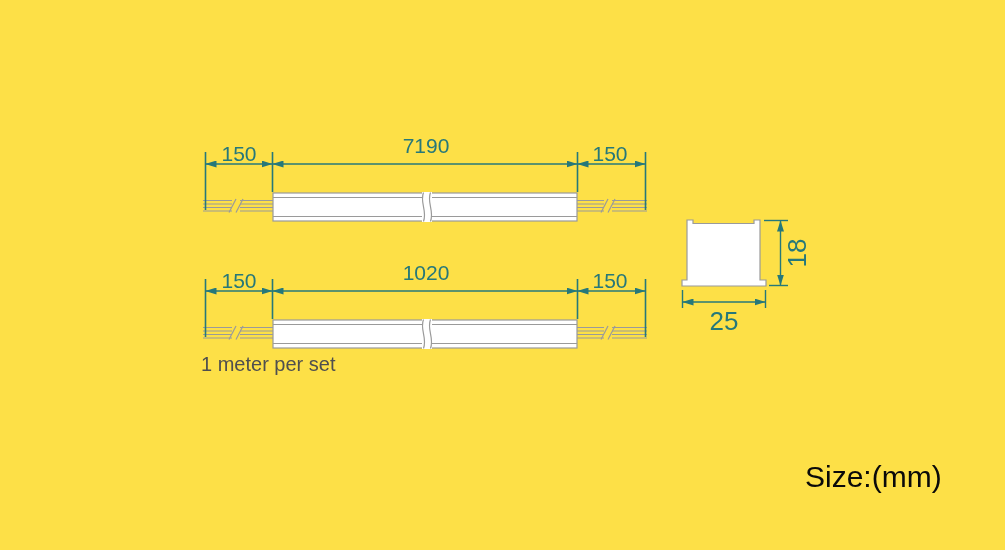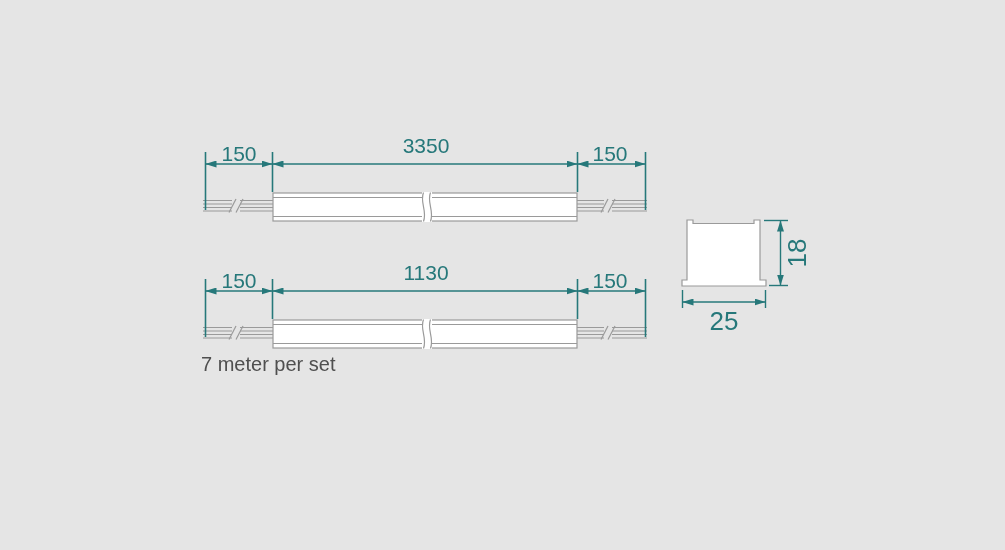--- a/index.html
+++ b/index.html
@@ -1,19 +1,19 @@
 <!DOCTYPE html>
 <html><head>
 <meta charset="utf-8">
 <style>
   html,body{margin:0;padding:0;background:#fff;}
   .canvas{
     position:relative;
     width:1005px;height:550px;
-    background:#e5e5e5;
+    background:#fde047;
     overflow:hidden;
     font-family:"Liberation Sans", sans-serif;
   }
   .drawing-svg{position:absolute;left:0;top:0;}
   .dim-label{
     position:absolute;
     color:#26787a;
     font-size:21px;
     font-weight:500;
     white-space:nowrap;
@@ -141,24 +141,25 @@
         <line x1="682.5" y1="302" x2="765.5" y2="302" marker-start="url(#arr)" marker-end="url(#arr)"></line>
 
         <path d="M764,220.5 H788"></path>
         <path d="M769,285.5 H788"></path>
         <line x1="780.5" y1="220.5" x2="780.5" y2="285.5" marker-start="url(#arr)" marker-end="url(#arr)"></line>
       </g>
     </g>
   </svg>
 
   <span class="dim-label" style="left:239px;top:142px;">150</span>
-  <span class="dim-label" style="left:426px;top:134px;">3350</span>
+  <span class="dim-label" style="left:426px;top:134px;">7190</span>
   <span class="dim-label" style="left:610px;top:142px;">150</span>
 
   <span class="dim-label" style="left:239px;top:269px;">150</span>
-  <span class="dim-label" style="left:426px;top:261px;">1130</span>
+  <span class="dim-label" style="left:426px;top:261px;">1020</span>
   <span class="dim-label" style="left:610px;top:269px;">150</span>
-  <span class="caption" style="left:201px;top:353px;">7 meter per set</span>
+  <span class="caption" style="left:201px;top:353px;">1 meter per set</span>
 
   <span class="dim-label-lg" style="left:724px;top:306px;">25</span>
   <span class="dim-label-rot" style="left:797px;top:253px;">18</span>
 
+  <span class="unit-note" style="left:805px;top:460px;">Size:(mm)</span>
 </div>
 
 </body></html>

